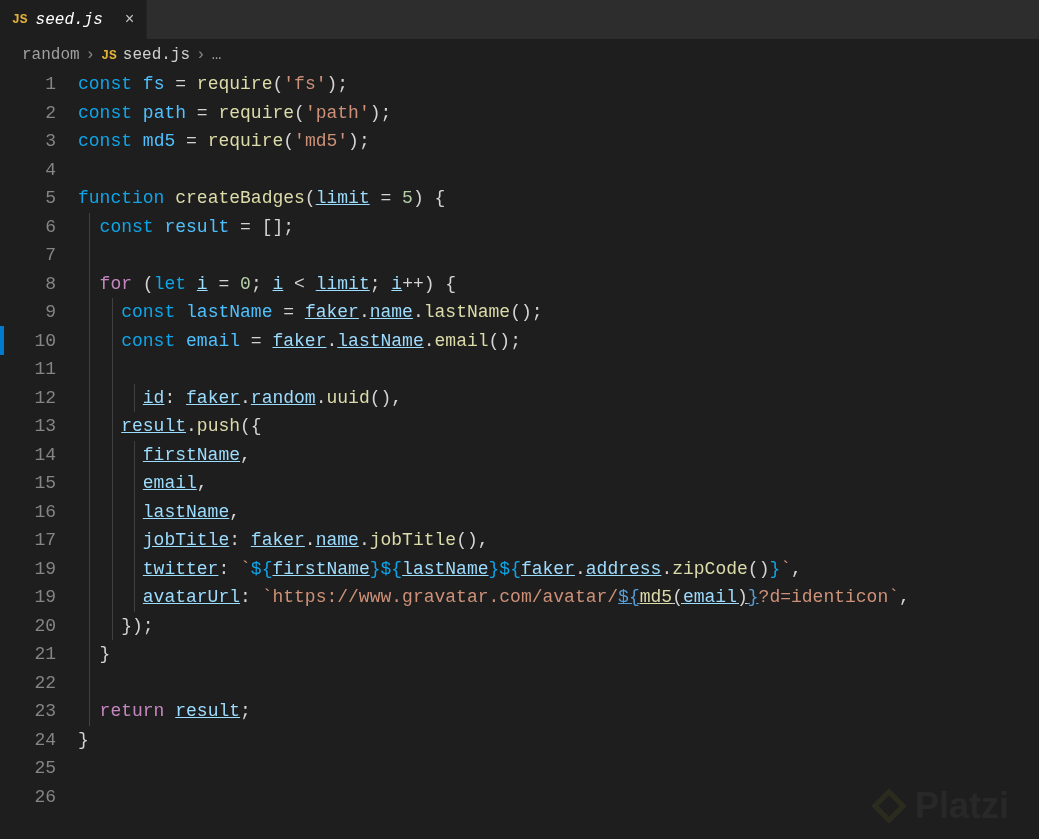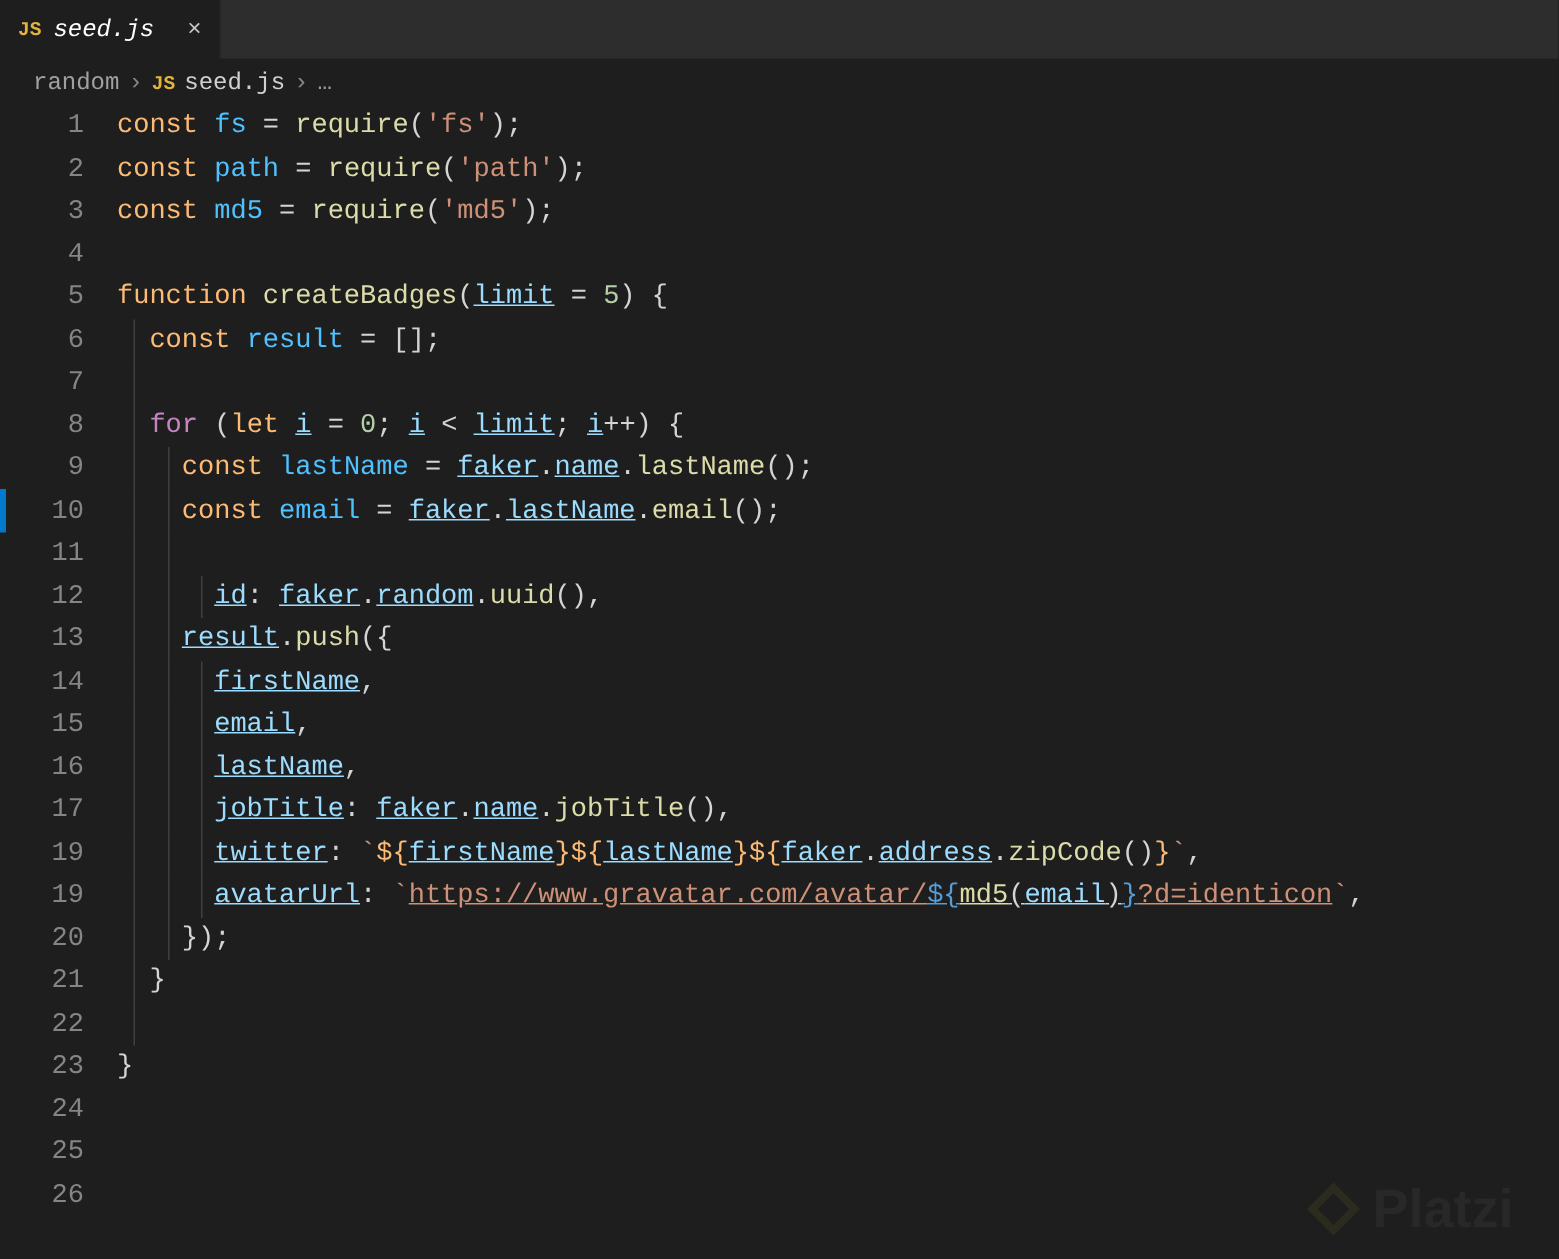--- a/index.html
+++ b/index.html
@@ -96,29 +96,29 @@
     position: relative;
   }
   .rail {
     position: absolute;
     left: 0;
     top: 0;
     bottom: 0;
     border-left: 1px solid #404040;
   }
   
-  .kw   { color: #fdba74; }
+  .kw   { color: #0ea5e9; }
   .kw2  { color: #c586c0; }
   .var  { color: #9cdcfe; text-decoration: underline; }
   .cvar { color: #4fc1ff; }
   .fn   { color: #dcdcaa; }
   .str  { color: #ce9178; }
   .num  { color: #b5cea8; }
   .op   { color: #d4d4d4; }
-  .url  { color: #ce9178; text-decoration: underline; text-decoration-color: #ce9178; }
+  .url  { color: #ce9178; text-decoration-color: #ce9178; }
   .url2 { color: #569cd6; text-decoration: underline; }
   .url-fn { color: #dcdcaa; text-decoration: underline; }
   .url-var{ color: #9cdcfe; text-decoration: underline; }
 
   .watermark {
     position: absolute;
     right: 30px;
     bottom: 12px;
     font-family: Arial, sans-serif;
     font-size: 36px;
@@ -233,20 +233,21 @@
     <div class="line"><span class="rail" style="left:11px"></span><span class="rail" style="left:34px"></span><span class="rail" style="left:56px"></span>      <span class="var">twitter</span><span class="op">: </span><span class="str">`</span><span class="kw">${</span><span class="var">firstName</span><span class="kw">}</span><span class="kw">${</span><span class="var">lastName</span><span class="kw">}</span><span class="kw">${</span><span class="var">faker</span><span class="op">.</span><span class="var">address</span><span class="op">.</span><span class="fn">zipCode</span><span class="op">()</span><span class="kw">}</span><span class="str">`</span><span class="op">,</span></div>
 
     <div class="line"><span class="rail" style="left:11px"></span><span class="rail" style="left:34px"></span><span class="rail" style="left:56px"></span>      <span class="var">avatarUrl</span><span class="op">: </span><span class="str">`</span><span class="url">https://www.gravatar.com/avatar/</span><span class="url2">${</span><span class="url-fn">md5</span><span class="op" style="text-decoration:underline">(</span><span class="url-var">email</span><span class="op" style="text-decoration:underline">)</span><span class="url2">}</span><span class="url">?d=identicon</span><span class="str">`</span><span class="op">,</span></div>
 
     <div class="line"><span class="rail" style="left:11px"></span><span class="rail" style="left:34px"></span>    <span class="op">});</span></div>
 
     <div class="line"><span class="rail" style="left:11px"></span>  <span class="op">}</span></div>
 
     <div class="line"><span class="rail" style="left:11px"></span></div>
 
+    <div class="line"><span class="rail" style="left:11px"></span>  <span class="kw2">return</span> <span class="var">result</span><span class="op">;</span></div>
 
     <div class="line"><span class="op">}</span></div>
   </div>
 </div>
 
 <div class="watermark">
   <svg width="40" height="40" viewBox="0 0 40 40">
     <rect x="10" y="10" width="20" height="20" transform="rotate(45 20 20)" fill="none" stroke="#8a8a20" stroke-width="5"></rect>
   </svg>
   <span>Platzi</span>

